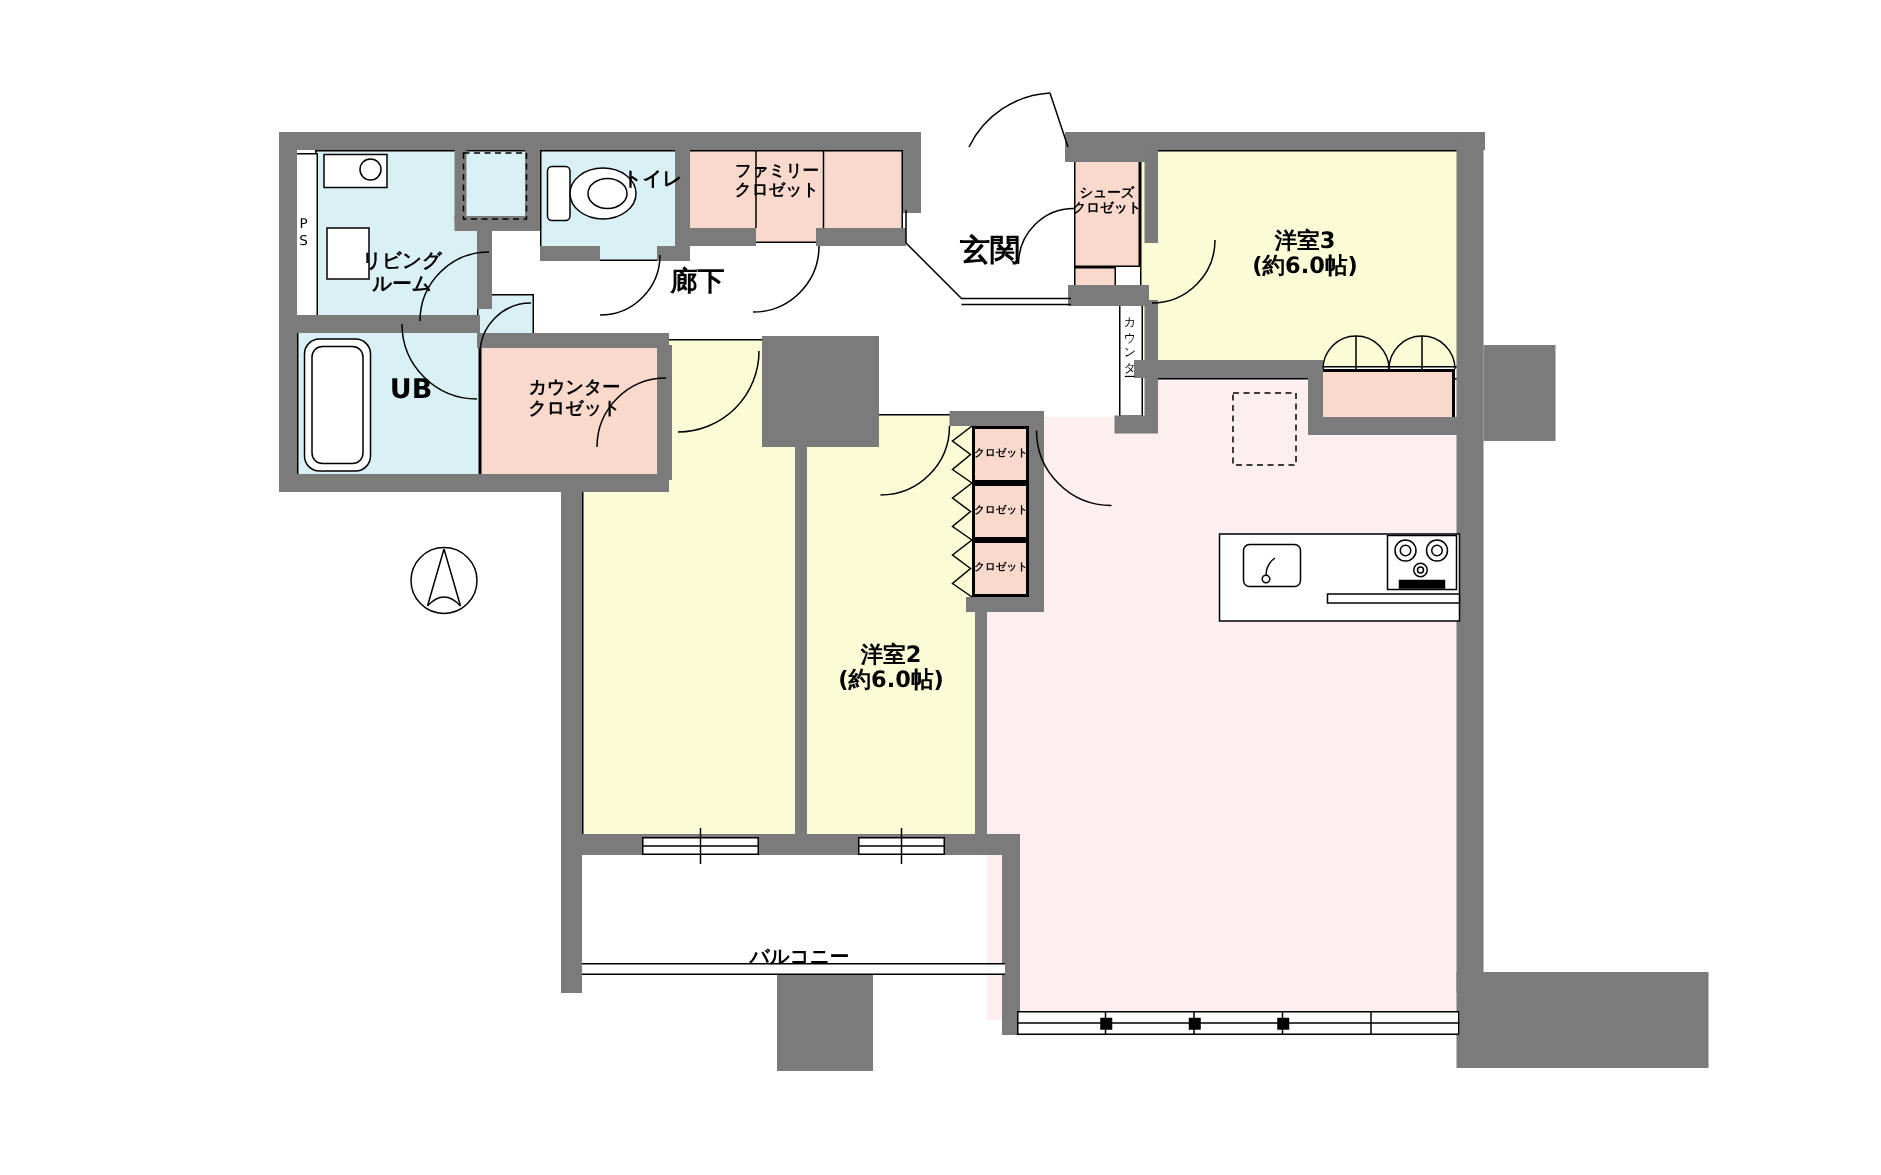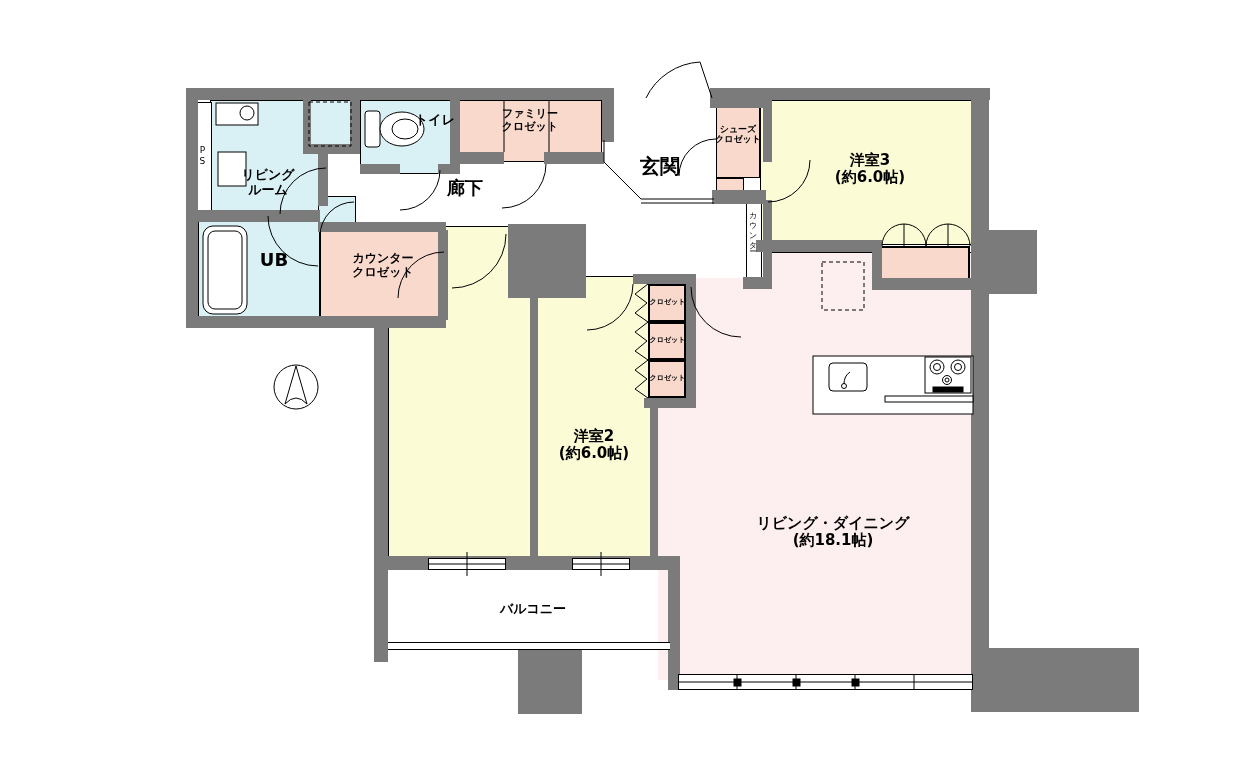--- a/index.html
+++ b/index.html
@@ -182,21 +182,21 @@
       <path d="M296,366 L285,404 M296,366 L307,404 M285,404 Q296,392 307,404"></path>
     </g>
   </svg>
 
   <div class="lbl" style="left:222px;top:168px;width:92px;font-size:13px;">
     <div>リビング</div>
       <div>ルーム</div>
   </div>
   <div class="lbl" style="left:244px;top:250px;width:60px;font-size:18px;">UB</div>
   <div class="lbl" style="left:410px;top:113px;width:50px;font-size:13px;">トイレ</div>
-  <div class="lbl" style="left:470px;top:108px;width:120px;font-size:11px;">
+  <div class="lbl" style="left:458px;top:108px;width:120px;font-size:11px;">
     <div>ファミリー</div>
       <div>クロゼット</div>
   </div>
   <div class="lbl" style="left:425px;top:178px;width:80px;font-size:18px;">廊下</div>
   <div class="lbl" style="left:618px;top:155px;width:84px;font-size:20px;">玄関</div>
   <div class="lbl" style="left:714px;top:124px;width:48px;font-size:9px;">
     <div>シューズ</div>
       <div>クロゼット</div>
   </div>
   <div class="lbl" style="left:795px;top:152px;width:150px;font-size:15px;">
@@ -204,24 +204,20 @@
       <div>(約6.0帖)</div>
   </div>
   <div class="lbl" style="left:328px;top:252px;width:110px;font-size:12px;">
     <div>カウンター</div>
       <div>クロゼット</div>
   </div>
   <div class="lbl" style="left:534px;top:428px;width:120px;font-size:15px;">
     <div>洋室2</div>
       <div>(約6.0帖)</div>
   </div>
-  <div class="lbl" style="left:733px;top:515px;width:200px;font-size:15px;">
-    <div>リビング・ダイニング</div>
-      <div>(約18.1帖)</div>
-  </div>
-  <div class="lbl" style="left:478px;top:602px;width:110px;font-size:13px;">バルコニー</div>
+  <div class="lbl" style="left:478px;top:632px;width:110px;font-size:13px;">バルコニー</div>
   <div class="lbl" style="left:649px;top:298px;width:37px;font-size:7px;">クロゼット</div>
   <div class="lbl" style="left:649px;top:336px;width:37px;font-size:7px;">クロゼット</div>
   <div class="lbl" style="left:649px;top:374px;width:37px;font-size:7px;">クロゼット</div>
   <div class="lbl vtext" style="left:748px;top:206px;font-size:8px;font-weight:normal;">カウンター</div>
   <div class="lbl vtext" style="left:197px;top:145px;font-size:9px;font-weight:normal;">PS</div>
 
 </div>
 
 </body></html>

